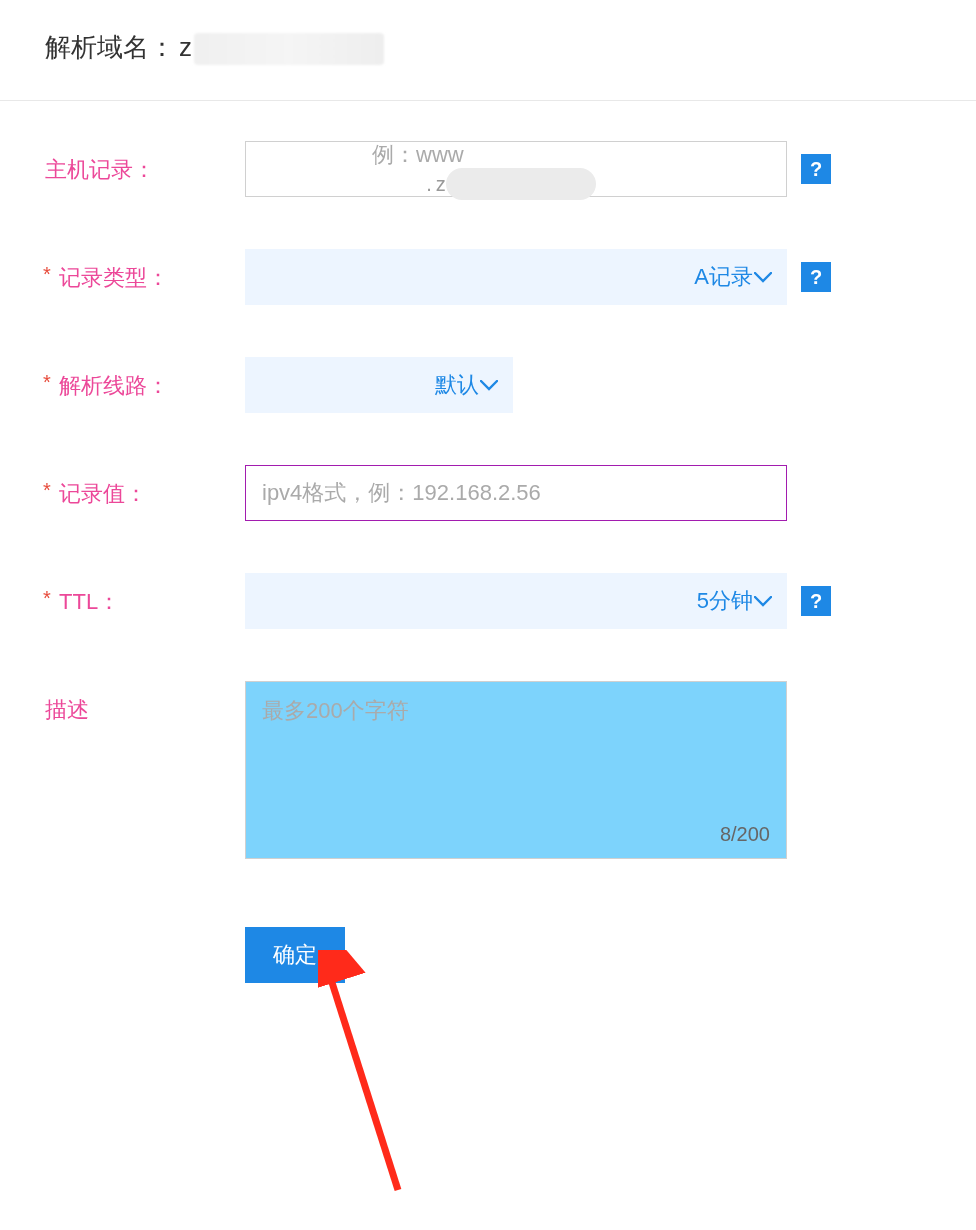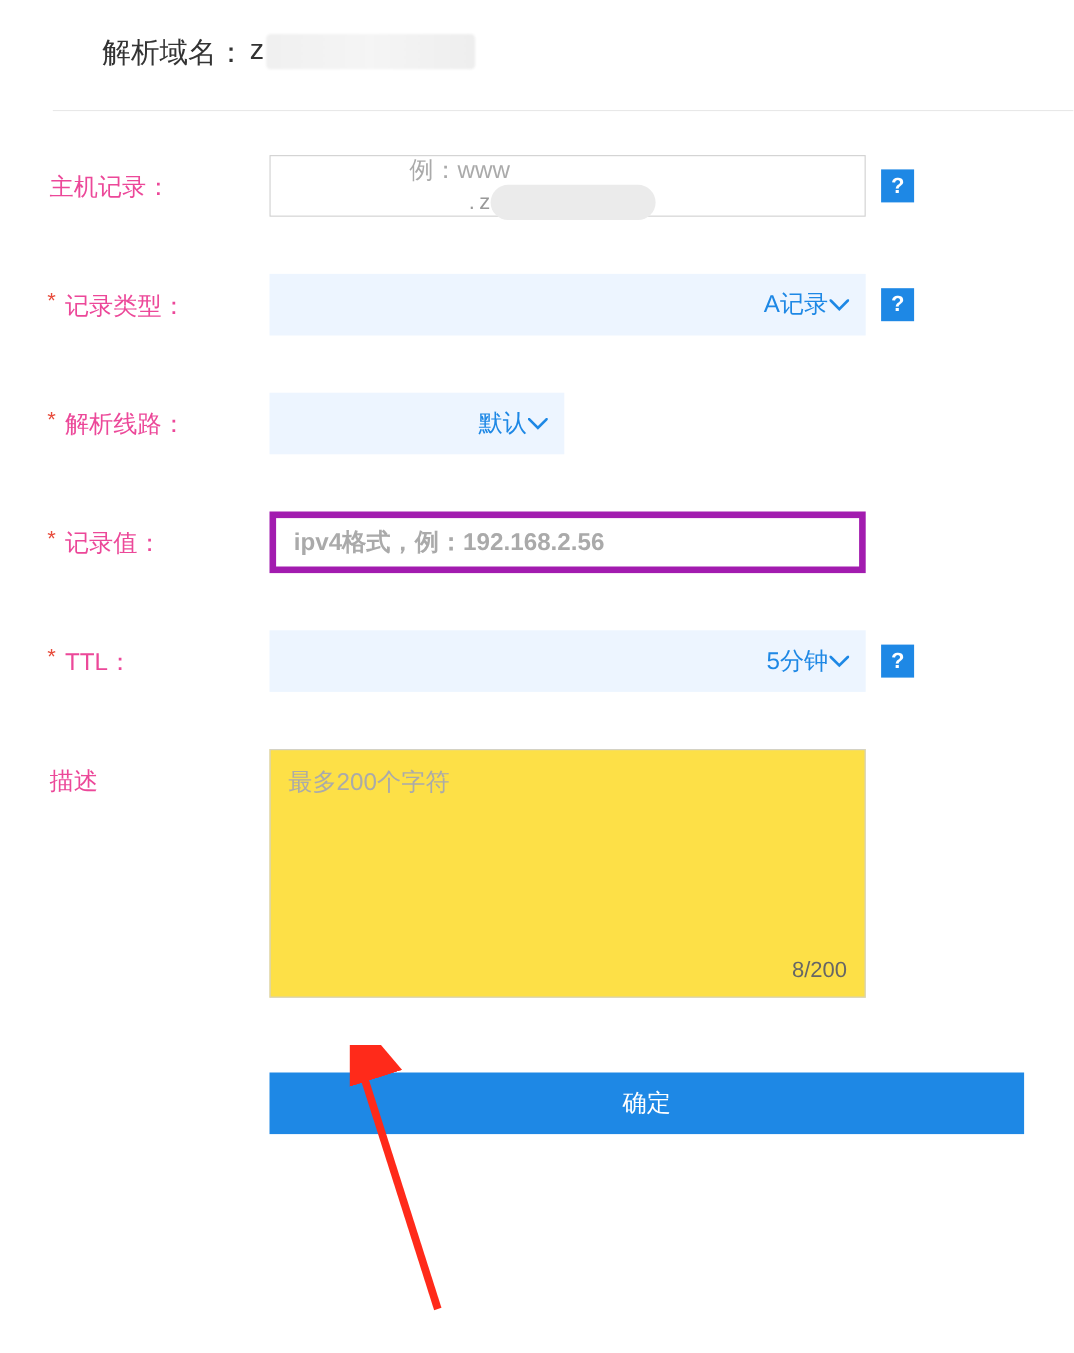--- a/index.html
+++ b/index.html
@@ -11,22 +11,21 @@
       font-family: "Microsoft YaHei", "PingFang SC", sans-serif;
       background: #fff;
       width: 976px;
       height: 1230px;
       position: relative;
     }
     .header {
       padding: 30px 45px 35px;
       border-bottom: 1px solid #e8e8e8;
       display: flex;
-      align-items: flex-start;
-      margin-left: 48px;
+      align-items: flex-end;
     }
     .header-title {
       font-size: 26px;
       color: #333;
     }
     .header-domain {
       font-size: 26px;
       color: #333;
       margin-left: 4px;
       position: relative;
@@ -68,27 +67,26 @@
       padding-left: 14px;
     }
     .field-col {
       flex: 1;
       display: flex;
       align-items: center;
       gap: 14px;
     }
     .text-input {
       height: 56px;
-      border: 6px solid #a21caf;
+      border: 1px solid #a21caf;
       padding: 0 16px;
       font-size: 22px;
       color: #333;
       outline: none;
       background: #fff;
-      font-weight: bold;
     }
     .text-input::placeholder {
       color: #aaa;
     }
     .host-input-wrap {
       width: 542px;
       height: 56px;
       border: 1px solid #d0d0d0;
       display: flex;
       align-items: center;
@@ -170,24 +168,24 @@
       align-items: center;
       justify-content: center;
       cursor: pointer;
       flex-shrink: 0;
     }
     .record-value-input {
       width: 542px;
     }
     .textarea-wrap {
       width: 542px;
-      height: 226px;
+      height: 178px;
       border: 1px solid #d0d0d0;
       position: relative;
-      background: #fde047;
+      background: #7dd3fc;
     }
     .desc-textarea {
       width: 100%;
       height: 100%;
       border: none;
       padding: 14px 16px;
       font-size: 22px;
       resize: none;
       outline: none;
       background: transparent;
@@ -201,21 +199,20 @@
       bottom: 12px;
       right: 16px;
       font-size: 20px;
       color: #666;
     }
     .button-row {
       display: flex;
       gap: 36px;
       margin-top: 68px;
       padding-left: 200px;
-      flex-direction: column;
     }
     .btn {
       height: 56px;
       padding: 0 28px;
       font-size: 22px;
       border: none;
       cursor: pointer;
     }
     .btn-primary {
       background: #1e88e5;

